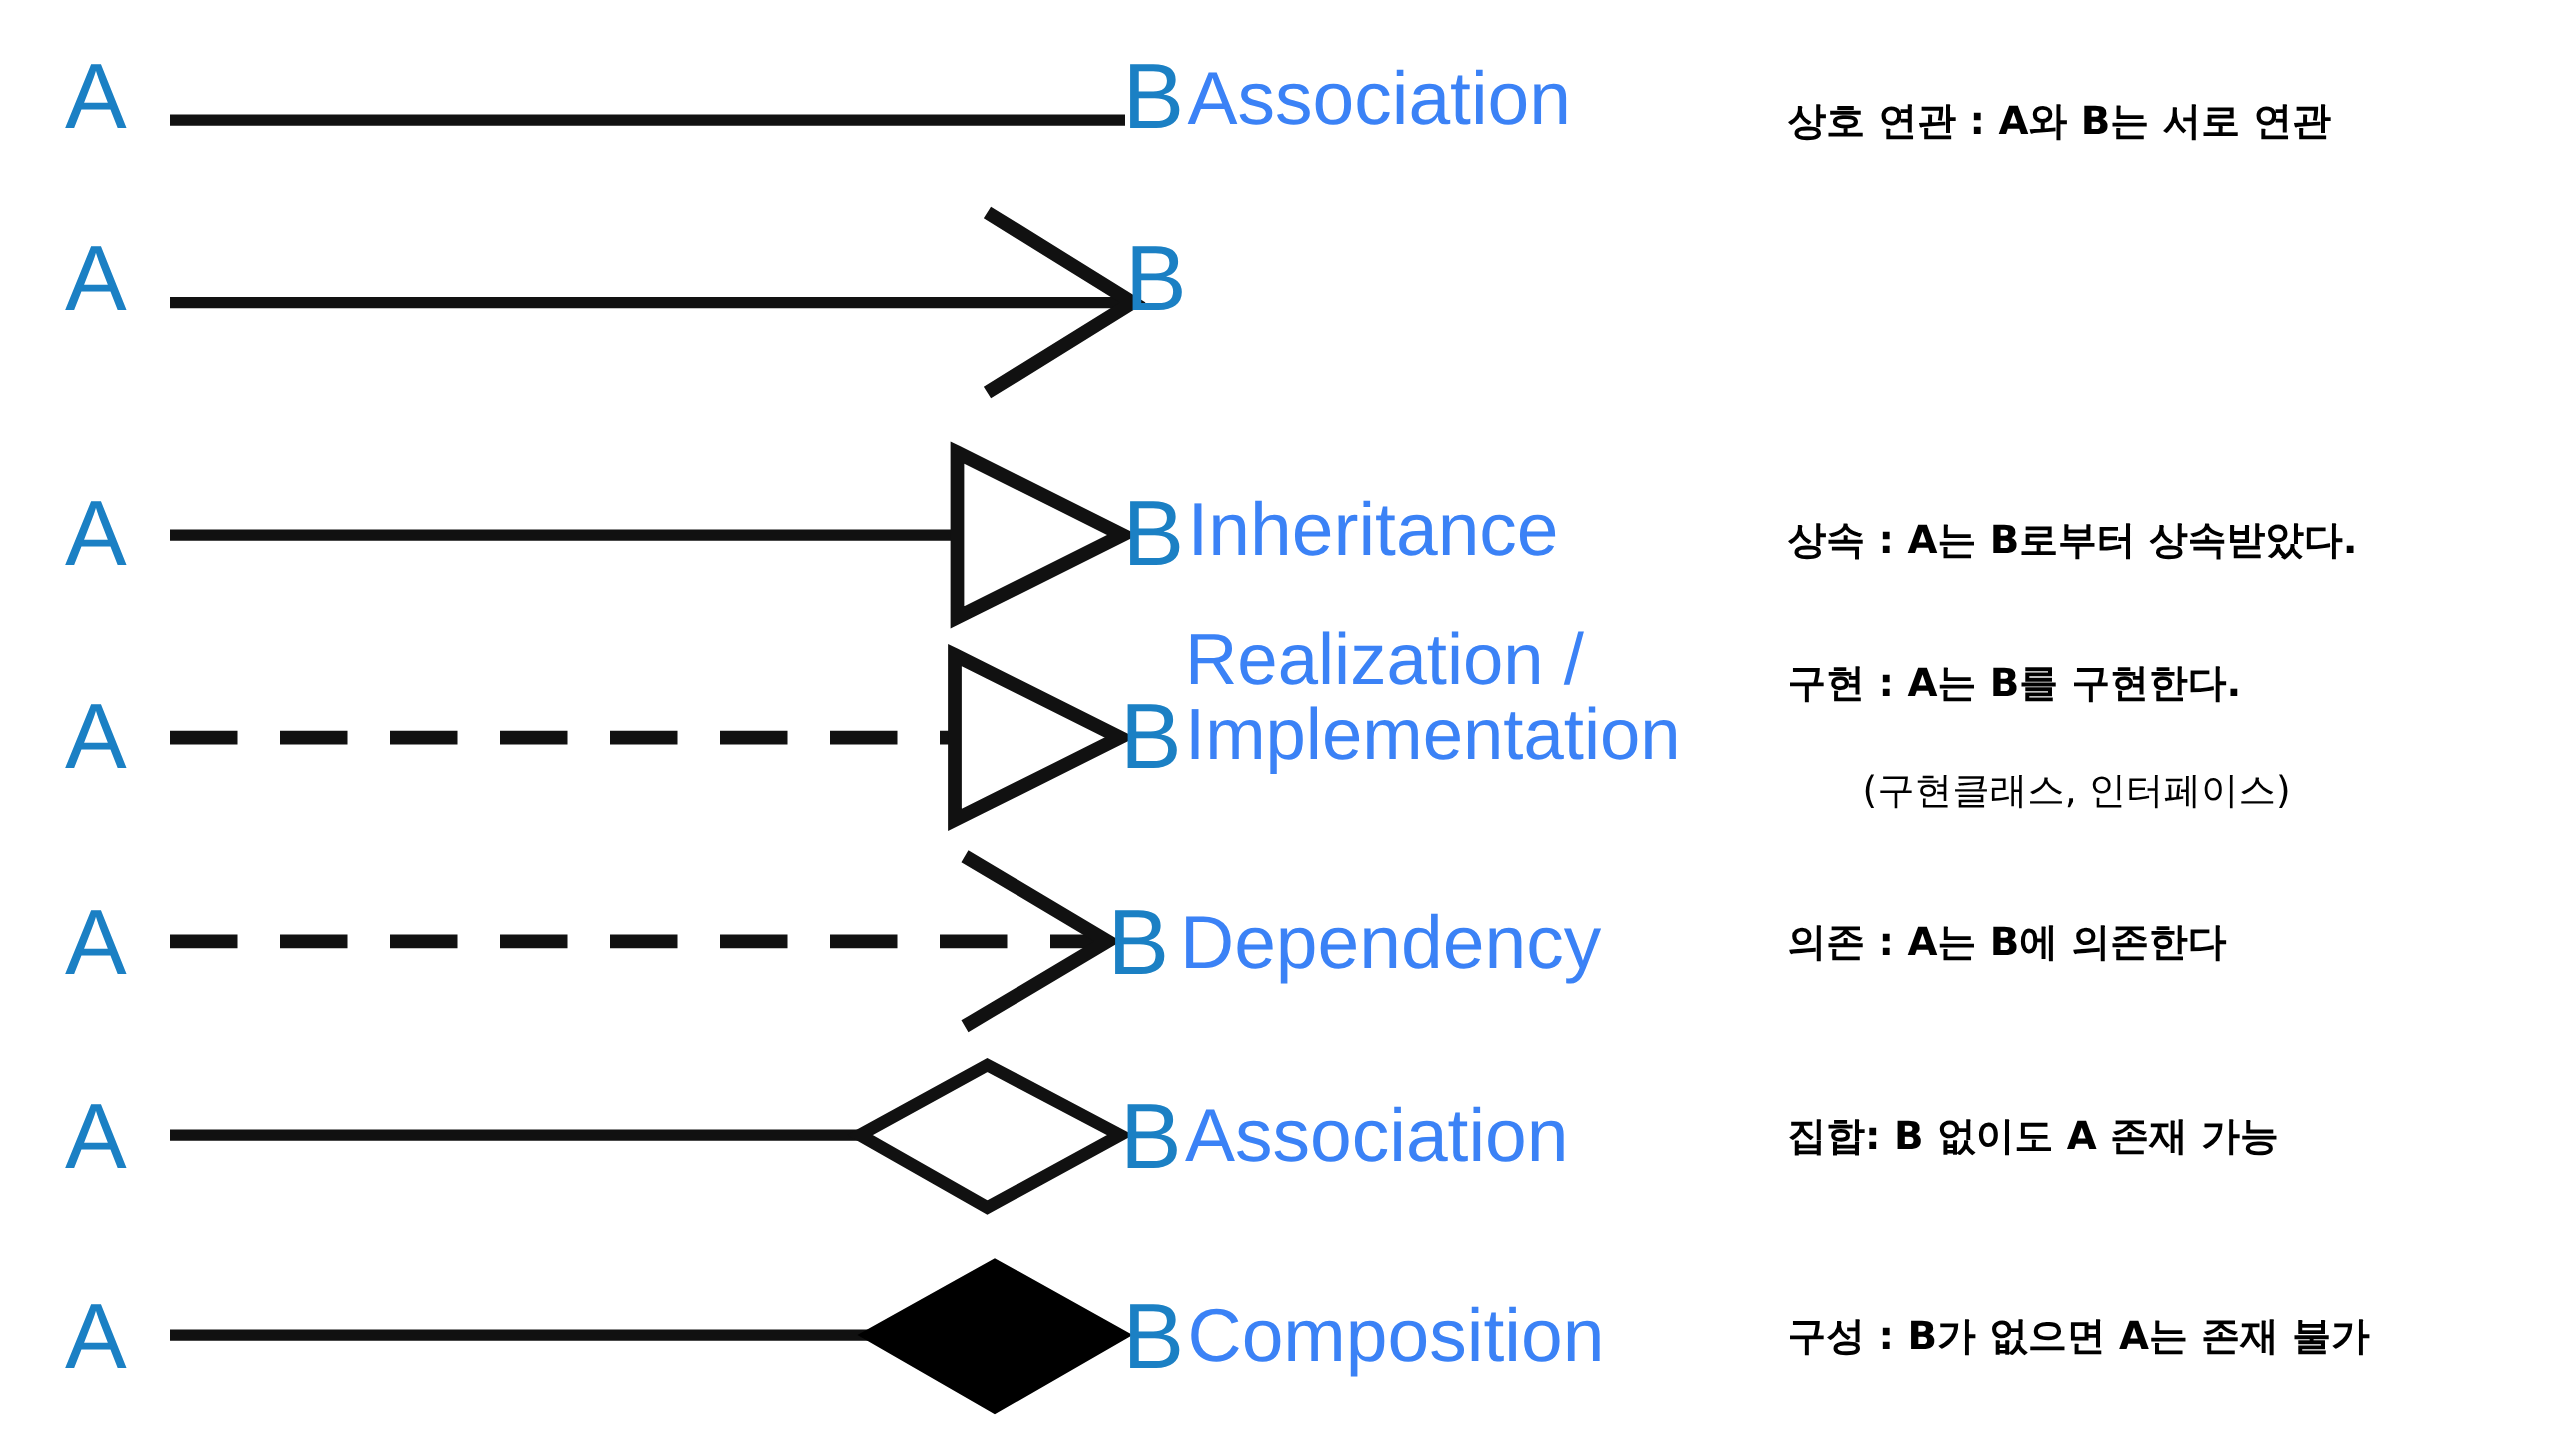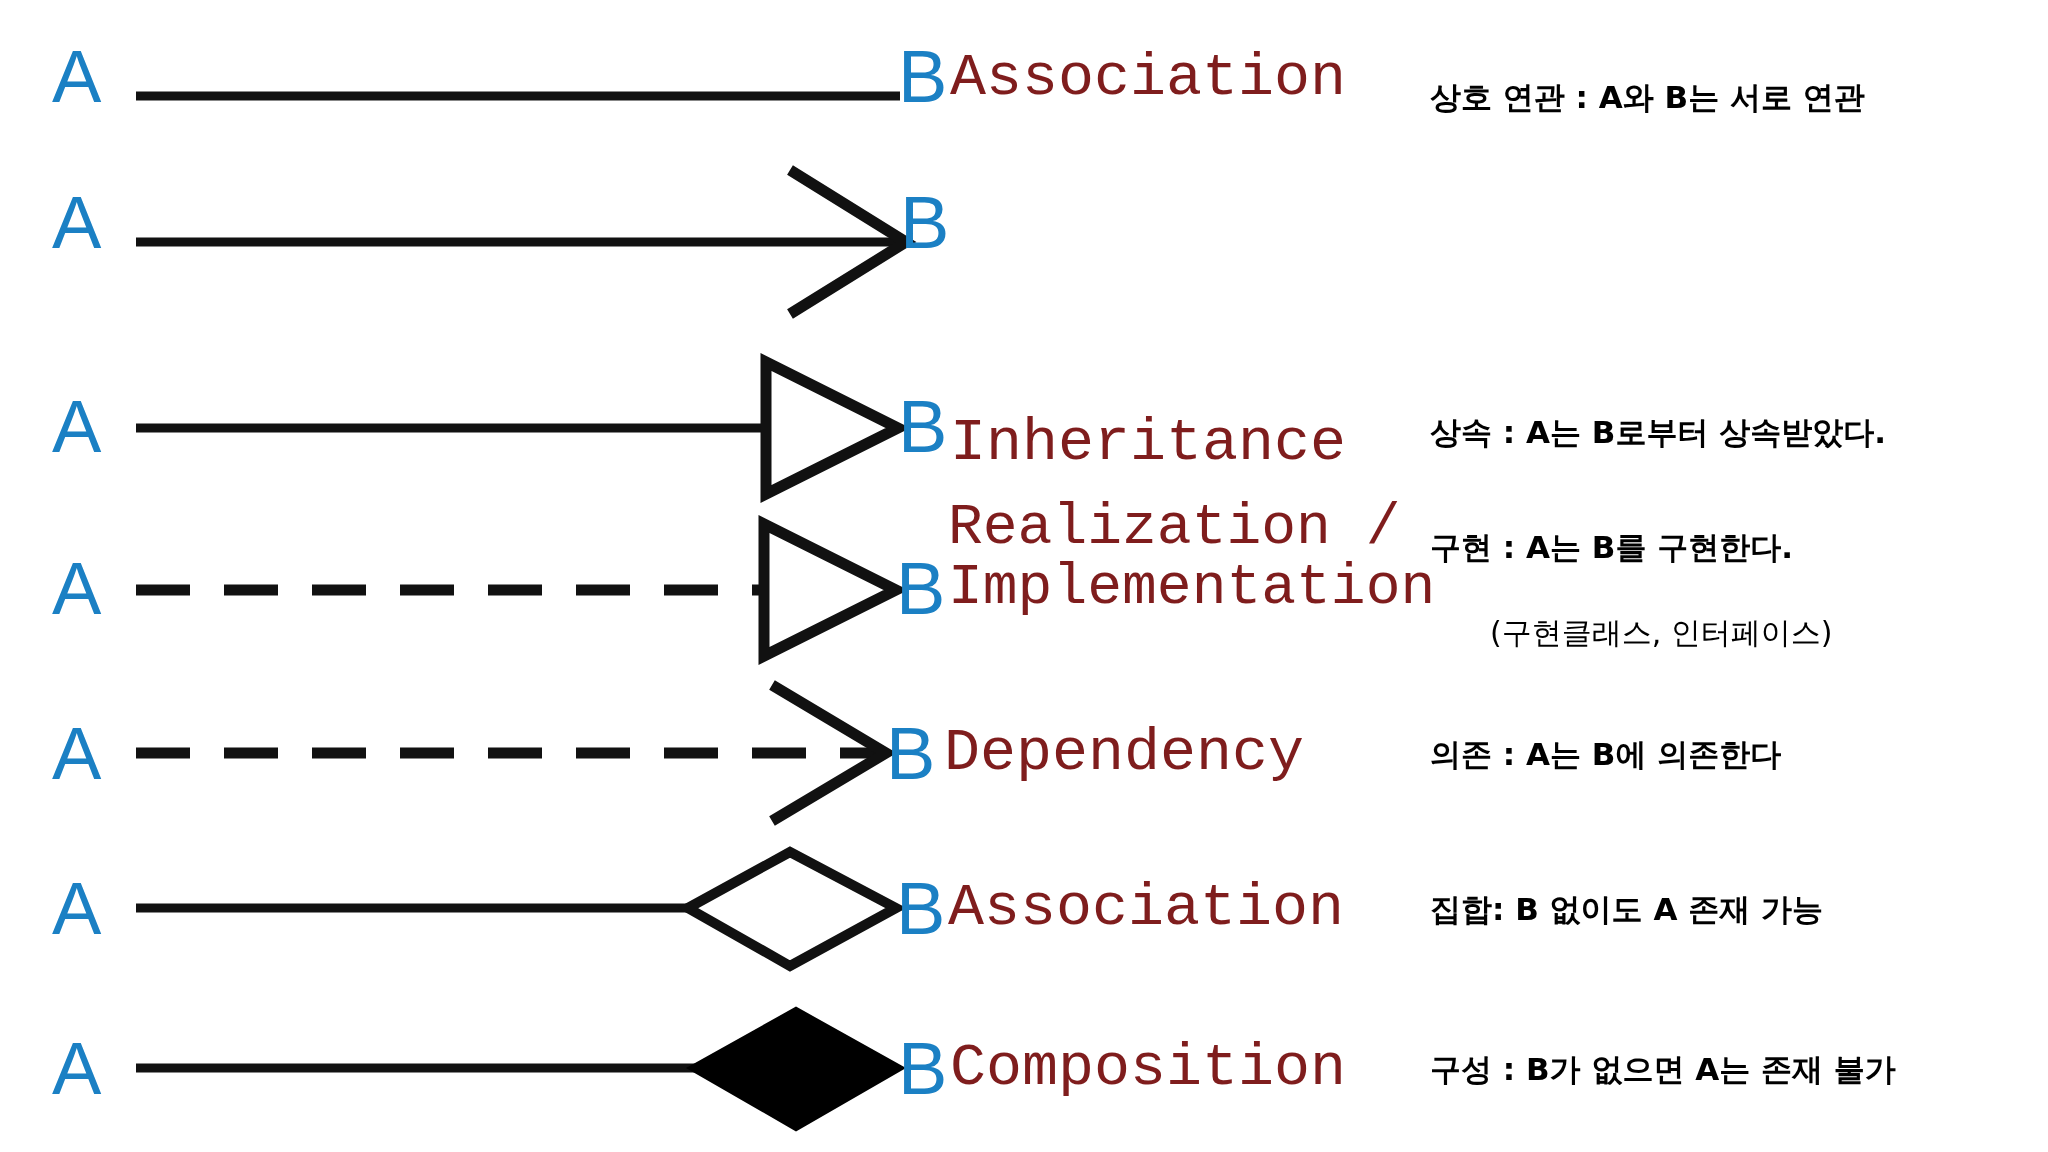--- a/index.html
+++ b/index.html
@@ -8,22 +8,22 @@
 
   .row{position:absolute;left:0;width:2048px;}
 
   
   .ep{position:absolute;color:#1b80c4;font-weight:400;line-height:1;
       font-family:"Liberation Sans",sans-serif;}
   .ep-a{font-size:74px;}
   .ep-b{font-size:74px;}
 
   
-  .en{position:absolute;color:#7f1d1d;font-size:60px;line-height:1.02;
-      font-family:Liberation Mono, monospace;white-space:pre-line;font-weight:400;}
+  .en{position:absolute;color:#3b82f6;font-size:60px;line-height:1.02;
+      font-family:Liberation Sans, sans-serif;white-space:pre-line;font-weight:400;}
   .en.two{font-size:58px;line-height:1.04;}
 
   
   .kr{position:absolute;color:#000;font-size:31px;font-weight:bold;line-height:1.15;
       font-family:"DejaVu Sans",sans-serif;white-space:nowrap;}
   .kr-sub{position:absolute;color:#000;font-size:30px;font-weight:400;line-height:1.15;
       font-family:"DejaVu Sans",sans-serif;white-space:nowrap;}
 
   .gfx{position:absolute;left:0;top:0;}
   svg{display:block;overflow:visible;}
@@ -52,21 +52,21 @@
     <span class="ep ep-b" style="left:900px;top:36px;">B</span>
   </div>
 
   <div class="row" style="top:345px;height:160px;">
     <span class="ep ep-a" style="left:52px;top:45px;">A</span>
     <svg class="gfx" width="2048" height="160">
       <line x1="136" y1="83" x2="764" y2="83" stroke="#111111" stroke-width="9"></line>
       <polygon points="766,17 898,83 766,149" fill="#ffffff" stroke="#111111" stroke-width="11" stroke-linejoin="miter"></polygon>
     </svg>
     <span class="ep ep-b" style="left:898px;top:45px;">B</span>
-    <span class="en" style="left:950px;top:68px;">Inheritance</span>
+    <span class="en" style="left:950px;top:48px;">Inheritance</span>
     <span class="kr" style="left:1430px;top:70px;">상속 : A는 B로부터 상속받았다.</span>
   </div>
 
   <div class="row" style="top:500px;height:170px;">
     <span class="ep ep-a" style="left:52px;top:52px;">A</span>
     <svg class="gfx" width="2048" height="170">
       <line x1="136" y1="90" x2="762" y2="90" stroke="#111111" stroke-width="11" stroke-dasharray="54 34"></line>
       <polygon points="764,24 896,90 764,156" fill="#ffffff" stroke="#111111" stroke-width="11" stroke-linejoin="miter"></polygon>
     </svg>
     <span class="ep ep-b" style="left:896px;top:52px;">B</span>

